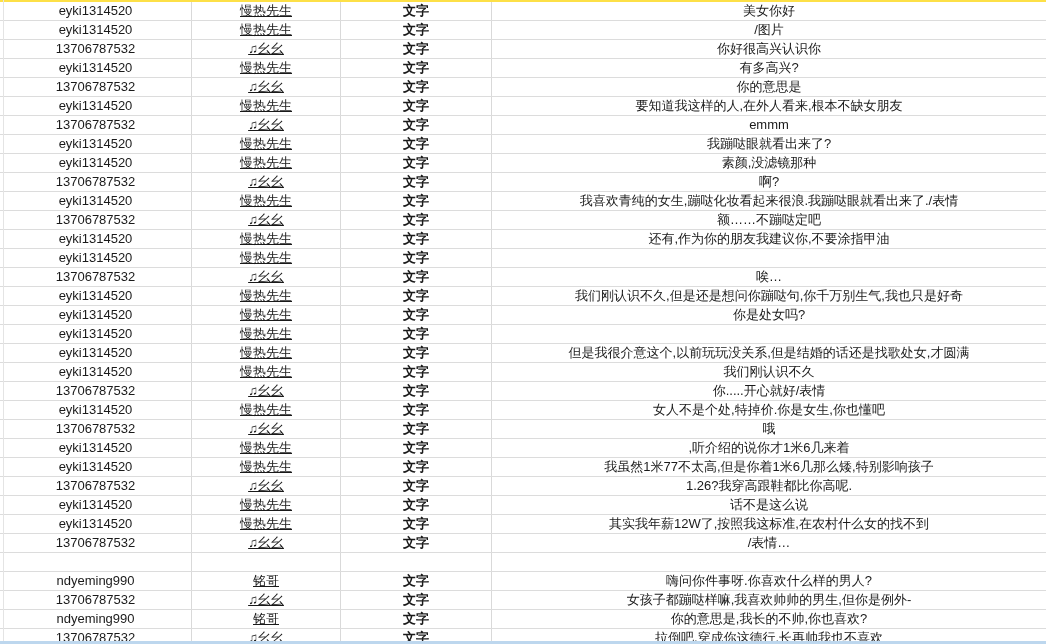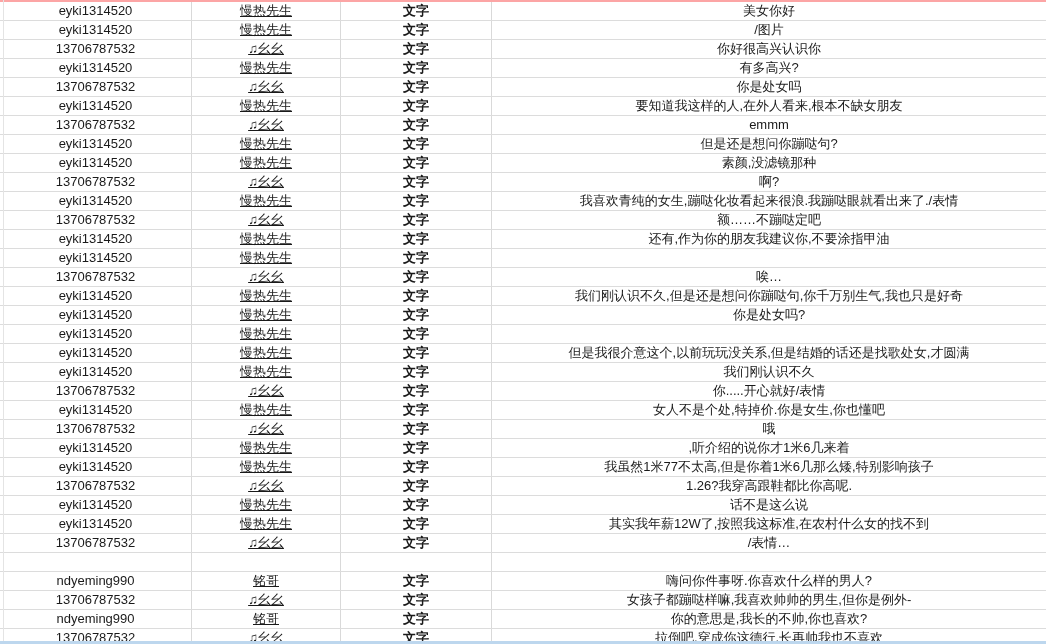--- a/index.html
+++ b/index.html
@@ -8,21 +8,21 @@
     width: 1046px;
     height: 644px;
     overflow: hidden;
     background: #ffffff;
     font-family: "Liberation Sans", "DejaVu Sans", sans-serif;
   }
   .sheet {
     position: relative;
     width: 1046px;
     height: 644px;
-    background: #fca5a5;
+    background: #fde047;
   }
   .table-body {
     position: absolute;
     top: 2px;
     left: 0;
     width: 1046px;
   }
   .row {
     display: flex;
     height: 19px;
@@ -91,39 +91,39 @@
       <div class="row">
     <div class="cell col-id">eyki1314520</div>
     <div class="cell col-nick">慢热先生</div>
     <div class="cell col-type">文字</div>
     <div class="cell col-msg">有多高兴?</div>
   </div>
       <div class="row">
     <div class="cell col-id">13706787532</div>
     <div class="cell col-nick">♫幺幺</div>
     <div class="cell col-type">文字</div>
-    <div class="cell col-msg">你是处女吗</div>
+    <div class="cell col-msg">你的意思是</div>
   </div>
       <div class="row">
     <div class="cell col-id">eyki1314520</div>
     <div class="cell col-nick">慢热先生</div>
     <div class="cell col-type">文字</div>
     <div class="cell col-msg">要知道我这样的人,在外人看来,根本不缺女朋友</div>
   </div>
       <div class="row">
     <div class="cell col-id">13706787532</div>
     <div class="cell col-nick">♫幺幺</div>
     <div class="cell col-type">文字</div>
     <div class="cell col-msg">emmm</div>
   </div>
       <div class="row">
     <div class="cell col-id">eyki1314520</div>
     <div class="cell col-nick">慢热先生</div>
     <div class="cell col-type">文字</div>
-    <div class="cell col-msg">但是还是想问你蹦哒句?</div>
+    <div class="cell col-msg">我蹦哒眼就看出来了?</div>
   </div>
       <div class="row">
     <div class="cell col-id">eyki1314520</div>
     <div class="cell col-nick">慢热先生</div>
     <div class="cell col-type">文字</div>
     <div class="cell col-msg">素颜,没滤镜那种</div>
   </div>
       <div class="row">
     <div class="cell col-id">13706787532</div>
     <div class="cell col-nick">♫幺幺</div>

